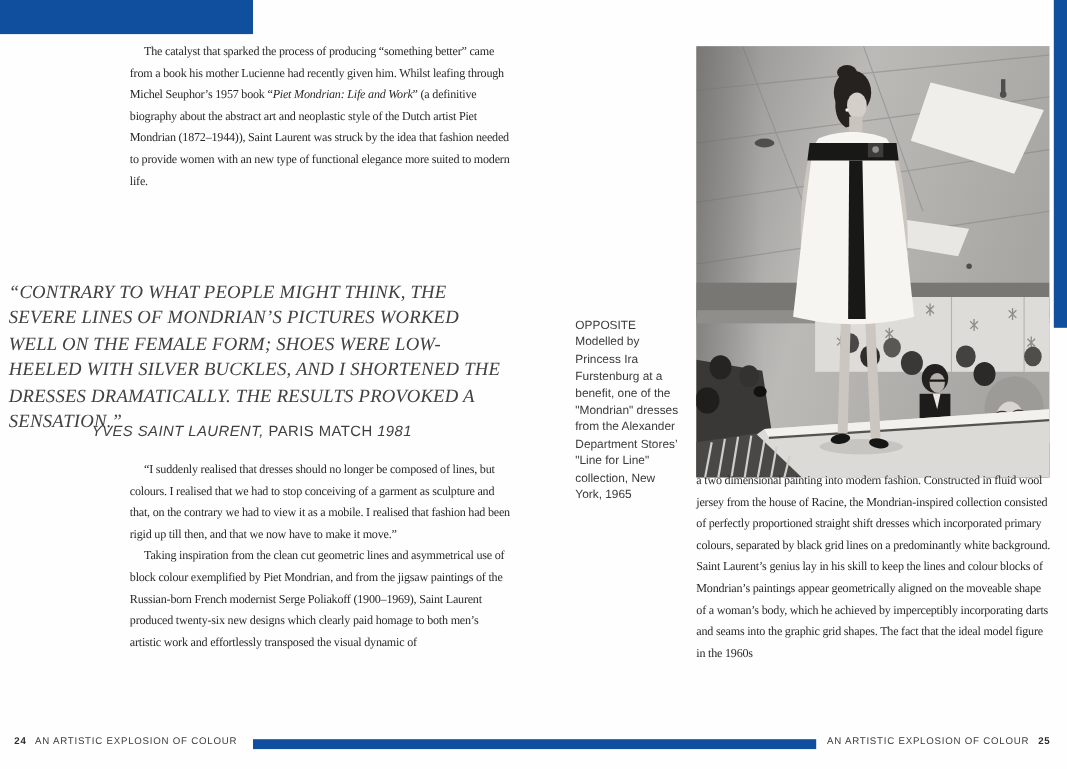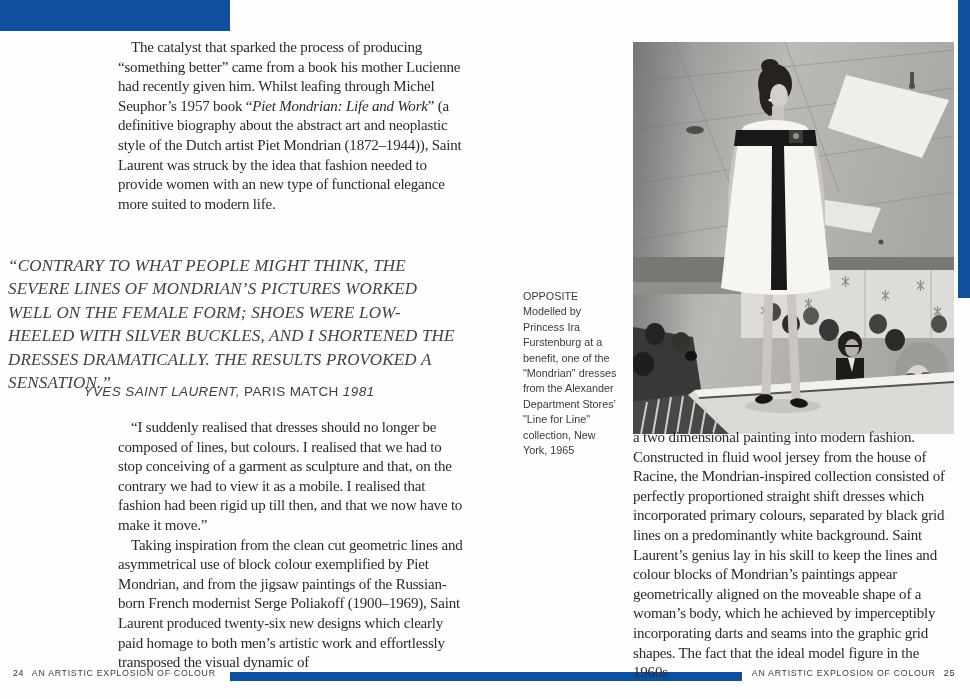--- a/index.html
+++ b/index.html
@@ -8,21 +8,21 @@
     position:relative; width:970px; height:699px; background:#fefefe;
     overflow:hidden; font-family:"Liberation Serif", serif; color:#262626;
     margin:0 auto;
   }
   .bar { position:absolute; background:#0f4f9e; }
   .bar-top    { left:0;   top:0;   width:230px; height:31px; }
   .bar-right  { left:958px; top:0; width:12px;  height:298px; }
   .bar-bottom { left:230px; top:672px; width:512px; height:9px; }
 
   .body-text {
-    font-size:15px; line-height:19.6px; letter-spacing:-0.2px; color:#2a2a2a;
+    font-size:11px; line-height:19.6px; letter-spacing:-0.2px; color:#2a2a2a;
     text-align:left;
     font-family:Liberation Serif, serif;
   }
   .body-text p { margin:0; }
   .body-text p.indent { text-indent:13px; }
 
   .col-left-1 { position:absolute; left:118px; top:38px;  width:346px; }
   .col-left-2 { position:absolute; left:118px; top:418px; width:346px; }
 
   .pull-quote {
@@ -51,21 +51,21 @@
   .photo svg { display:block; }
 
   .col-right { position:absolute; left:633px; top:428px; width:324px; }
 
   .footer {
     position:absolute; top:668px;
     font-family:"Liberation Sans", sans-serif; font-size:8.8px;
     letter-spacing:0.7px; color:#3c3c3e; text-transform:uppercase;
     white-space:nowrap;
   }
-  .footer b { font-weight:normal; color:#2d2d2f;text-align:right; }
+  .footer b { font-weight:bold; color:#2d2d2f;text-align:right; }
   .footer-left  { left:13px; }
   .footer-right { right:15px; text-align:right; }
   .footer .gap { display:inline-block; width:5px; }
 </style>
 </head>
 <body>
 
 <div class="spread">
 
   <div class="bar bar-top"></div>

